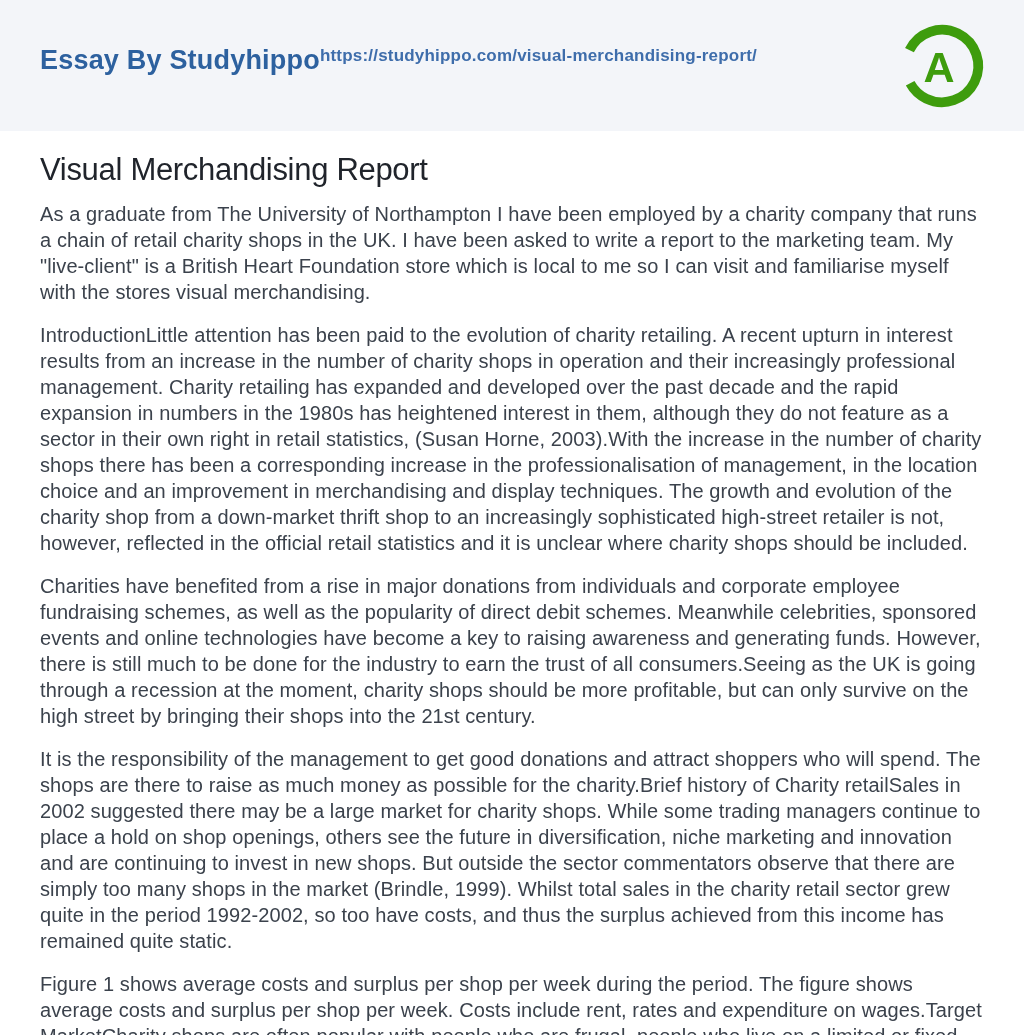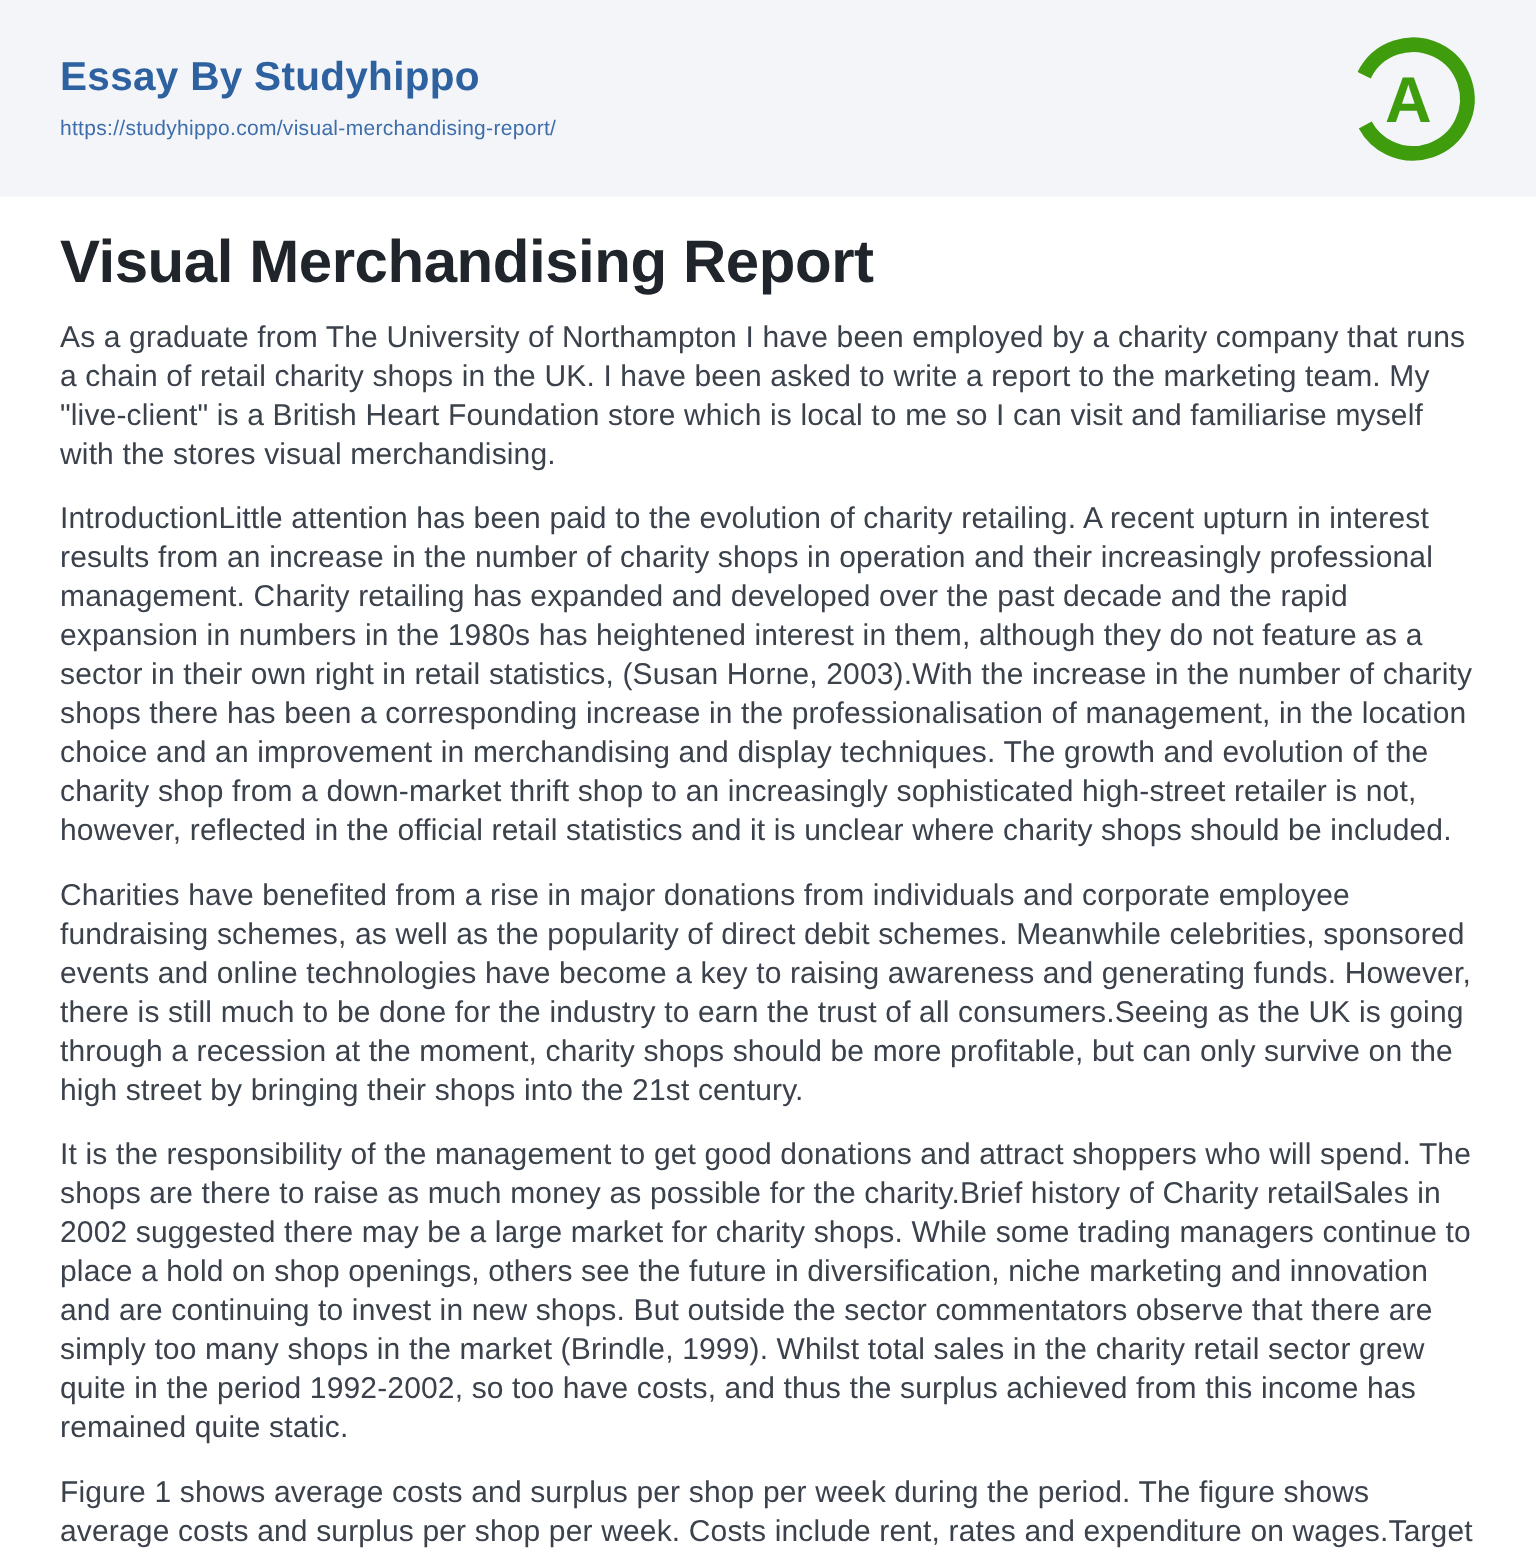--- a/index.html
+++ b/index.html
@@ -21,33 +21,33 @@
     -webkit-font-smoothing:antialiased;
   }
   .site-header{
     height:131px;
     background:var(--header-bg);
     display:flex;
     align-items:center;
     justify-content:space-between;
     padding:0 36px 0 40px;
   }
-  .header-text{display:flex;flex-direction:column;justify-content:center;}
+  .header-text{display:flex;flex-direction:row;justify-content:center;}
   .byline{
     color:var(--accent-blue);
     font-size:27px;
     font-weight:700;
     letter-spacing:0.2px;
     margin:0 0 10px 0;
     line-height:1.1;
   }
   .source-url{
     color:var(--link-blue);
-    font-size:14px;
-    font-weight:400;
+    font-size:17px;
+    font-weight:700;
     text-decoration:none;
     line-height:1.2;
     letter-spacing:0.2px;
   }
   .logo{width:92px;height:92px;display:block;cursor:pointer;}
   .logo circle{
     fill:none;
     stroke:var(--logo-green);
     stroke-width:10;
   }
@@ -55,22 +55,22 @@
     fill:var(--logo-green);
     font-family:"Liberation Sans","DejaVu Sans",sans-serif;
     font-weight:700;
     font-size:44px;
   }
   .article{
     padding:20px 40px 0 40px;
   }
   .article-title{
     color:var(--title-color);
-    font-size:40px;
-    font-weight:700;
+    font-size:31px;
+    font-weight:400;
     letter-spacing:-0.3px;
     margin:0 0 13px 0;
     line-height:1.2;
   }
   .article p{
     color:var(--body-text);
     font-size:20px;
     line-height:26px;
     letter-spacing:0.1px;
     margin:0 0 17px 0;

